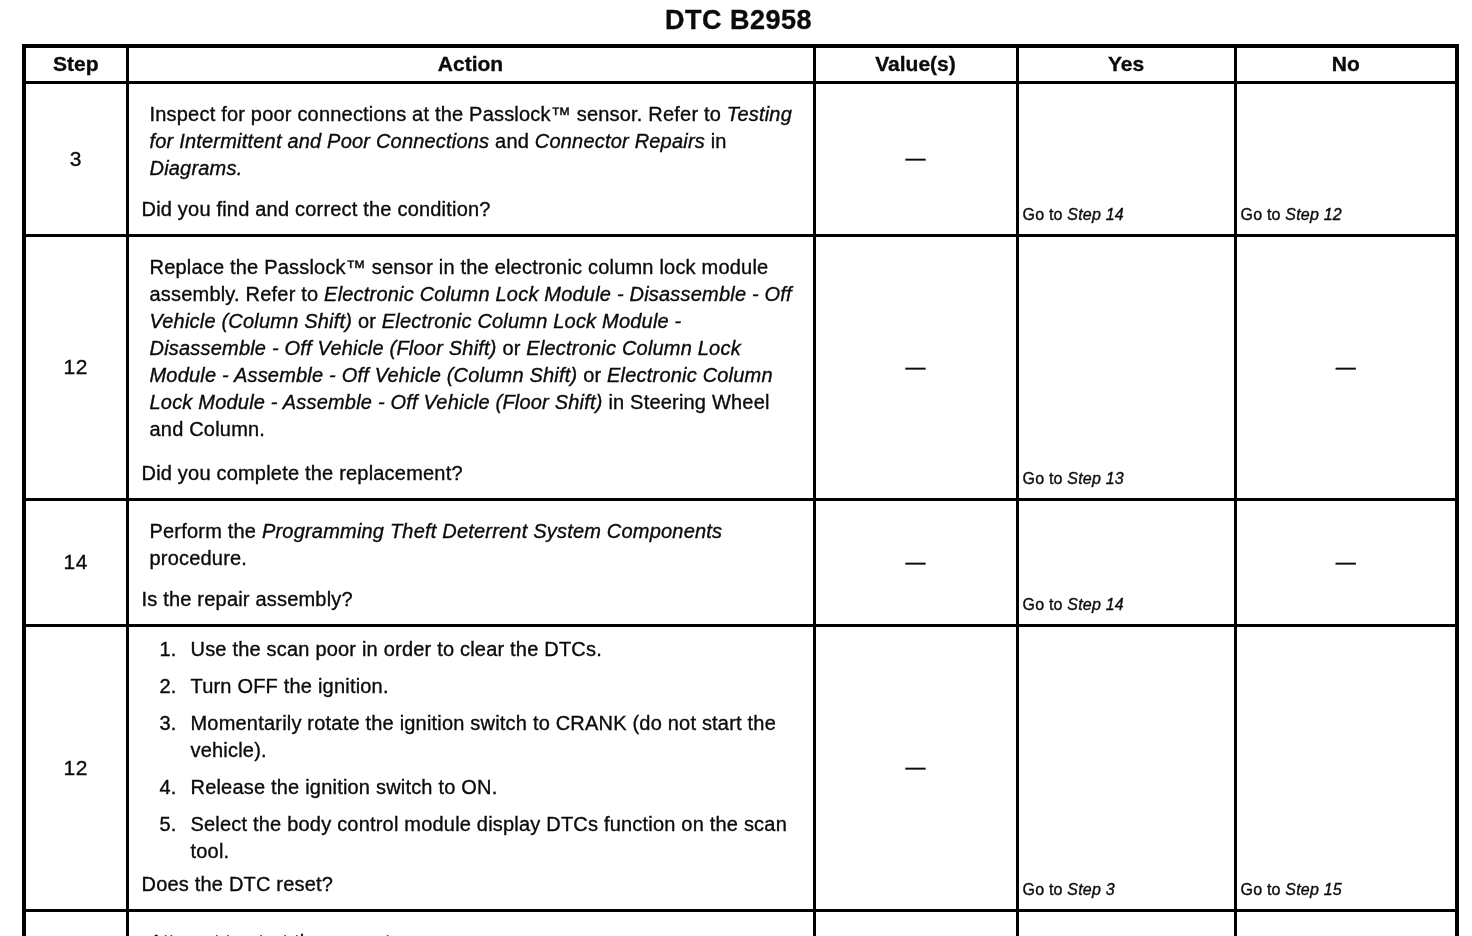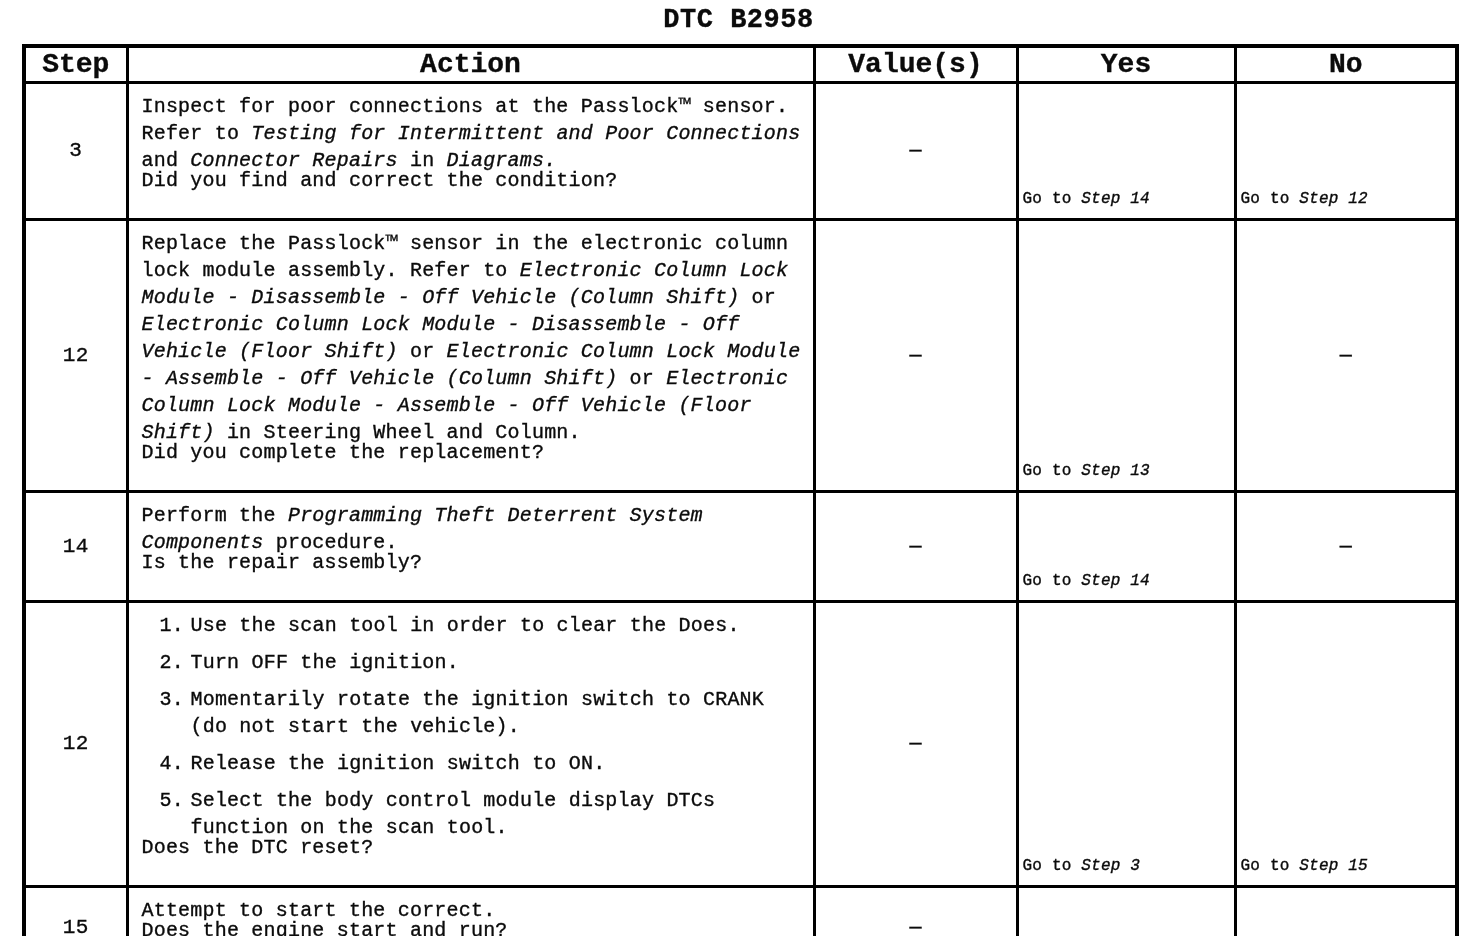--- a/index.html
+++ b/index.html
@@ -1,42 +1,42 @@
 <!DOCTYPE html>
 <html><head>
 <meta charset="utf-8">
 <style>
   html, body { margin:0; padding:0; background:#e8e8e8; }
   .page {
     position:relative; width:1472px; height:936px; background:#ffffff;
-    font-family:Liberation Mono, monospace; color:#0b0b0b; overflow:hidden;
+    font-family:Liberation Sans, sans-serif; color:#0b0b0b; overflow:hidden;
     -webkit-text-stroke:0.35px #0b0b0b;
   }
   .doc-title {
     position:absolute; top:5px; left:22px; width:1433px;
     text-align:center; font-size:27px; font-weight:700; letter-spacing:0.5px;
   }
   table.dtc {
     position:absolute; top:44px; left:22px; width:1433px;
     border-collapse:collapse; table-layout:fixed; border:4px solid #000;
   }
   th, td { border:3px solid #000; background:#fff; }
   thead tr { height:36px; }
-  th { font-size:28px; font-weight:700; text-align:center; vertical-align:middle; padding:0 2px; }
+  th { font-size:21px; font-weight:700; text-align:center; vertical-align:middle; padding:0 2px; }
   td.step-cell { text-align:center; vertical-align:middle; font-size:21px; letter-spacing:0.5px; }
   td.action-cell {
     position:relative; vertical-align:top;
     padding:9px 10px 44px 13px; font-size:20px; line-height:27px; letter-spacing:0.2px;
   }
-  .para { margin:0; }
+  .para { margin:8px; }
   .num-list { padding-left:18px; display:flex; flex-direction:column; gap:10px; }
   .num-item { display:flex; }
   .num { flex:0 0 31px; }
   .num-text { flex:1; }
-  .question { position:absolute; left:13px; right:8px; bottom:24px; line-height:26px; }
+  .question { position:absolute; left:13px; right:8px; bottom:12px; line-height:26px; }
   td.dash-cell { text-align:center; vertical-align:middle; font-size:20px; }
   td.goto-cell { text-align:left; vertical-align:bottom; padding:0 4px 10px 4px; font-size:16px; letter-spacing:0.2px; }
   em { font-style:italic; }
 </style>
 </head>
 <body>
 
 <div class="page">
   <div class="doc-title">DTC B2958</div>
 
@@ -87,21 +87,21 @@
           <td class="dash-cell"><span>—</span></td>
           <td class="goto-cell"><span>Go to </span><em>Step 14</em></td>
           <td class="dash-cell"><span>—</span></td>
         </tr>
         <tr style="height: 271px;">
           <td class="step-cell">12</td>
           <td class="action-cell">
             <div class="num-list">
               <div class="num-item">
                 <span class="num">1.</span>
-                <span class="num-text">Use the scan tool in order to clear the Does.</span>
+                <span class="num-text">Use the scan poor in order to clear the DTCs.</span>
               </div>
               <div class="num-item">
                 <span class="num">2.</span>
                 <span class="num-text">Turn OFF the ignition.</span>
               </div>
               <div class="num-item">
                 <span class="num">3.</span>
                 <span class="num-text">Momentarily rotate the ignition switch to CRANK (do not start the vehicle).</span>
               </div>
               <div class="num-item">

